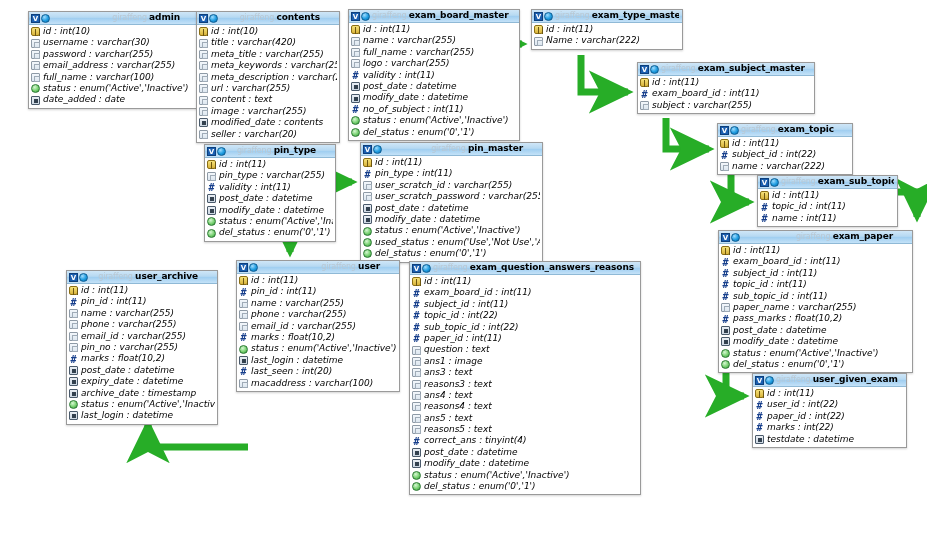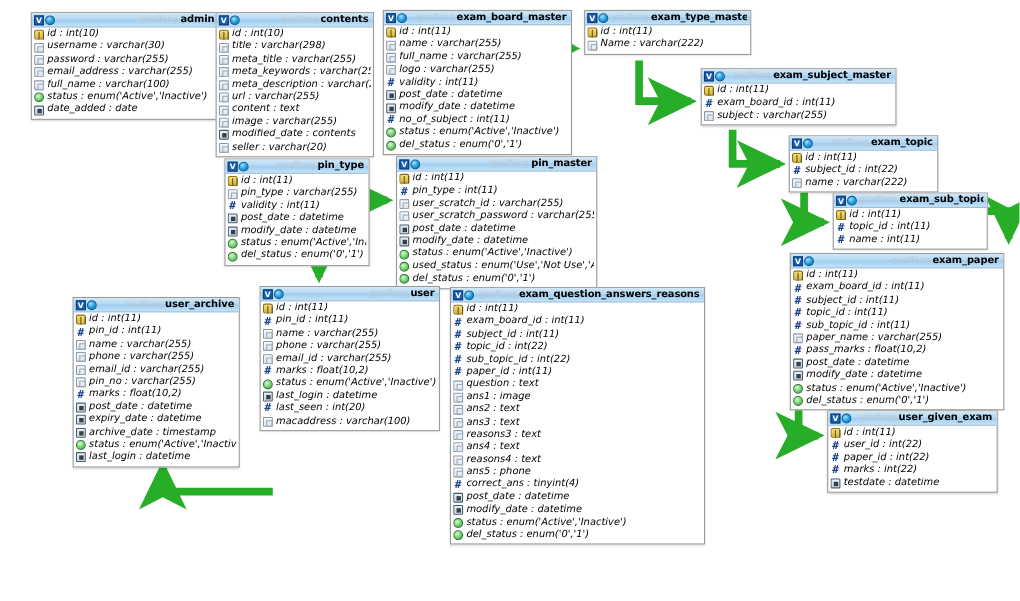--- a/index.html
+++ b/index.html
@@ -63,21 +63,21 @@
     width: 9px; height: 9px;
     border-radius: 50%;
     background: radial-gradient(circle at 35% 30%, #9fdcff 0%, #1e9ce0 55%, #0a6aa8 100%);
     border: 1px solid #0d5e94;
     margin-right: 2px;
   }
   .hdr-txt {
     flex: 1 1 auto;
     text-align: right;
     overflow: hidden;
-    padding-right: 1px;
+    padding-right: 16px;
   }
   .schema {
     color: #b9c7d2;
     font-size: 8px;
     letter-spacing: -0.2px;
   }
   .tname {
     color: #000000;
     font-size: 9px;
     font-weight: bold;
@@ -236,21 +236,21 @@
           <span class="hdr-circ"></span>
           <span class="hdr-txt"><span class="schema">giraffeng.</span><span class="tname">contents</span></span>
         </div>
         <div class="tbl-body">
           <div class="fld">
             <span class="ic ic-key"></span>
             <span class="fname">id : int(10)</span>
           </div>
           <div class="fld">
             <span class="ic ic-str"></span>
-            <span class="fname">title : varchar(298)</span>
+            <span class="fname">title : varchar(420)</span>
           </div>
           <div class="fld">
             <span class="ic ic-str"></span>
             <span class="fname">meta_title : varchar(255)</span>
           </div>
           <div class="fld">
             <span class="ic ic-str"></span>
             <span class="fname">meta_keywords : varchar(255)</span>
           </div>
           <div class="fld">
@@ -712,41 +712,41 @@
           <div class="fld">
             <span class="ic ic-text"></span>
             <span class="fname">question : text</span>
           </div>
           <div class="fld">
             <span class="ic ic-text"></span>
             <span class="fname">ans1 : image</span>
           </div>
           <div class="fld">
             <span class="ic ic-text"></span>
-            <span class="fname">ans2 : text</span>
-          </div>
-          <div class="fld">
-            <span class="ic ic-text"></span>
             <span class="fname">ans3 : text</span>
           </div>
           <div class="fld">
             <span class="ic ic-text"></span>
             <span class="fname">reasons3 : text</span>
           </div>
           <div class="fld">
             <span class="ic ic-text"></span>
             <span class="fname">ans4 : text</span>
           </div>
           <div class="fld">
             <span class="ic ic-text"></span>
             <span class="fname">reasons4 : text</span>
           </div>
           <div class="fld">
             <span class="ic ic-text"></span>
-            <span class="fname">ans5 : phone</span>
+            <span class="fname">ans5 : text</span>
+          </div>
+          <div class="fld">
+            <span class="ic ic-text"></span>
+            <span class="fname">reasons5 : text</span>
           </div>
           <div class="fld">
             <span class="ic ic-num">#</span>
             <span class="fname">correct_ans : tinyint(4)</span>
           </div>
           <div class="fld">
             <span class="ic ic-date"></span>
             <span class="fname">post_date : datetime</span>
           </div>
           <div class="fld">

